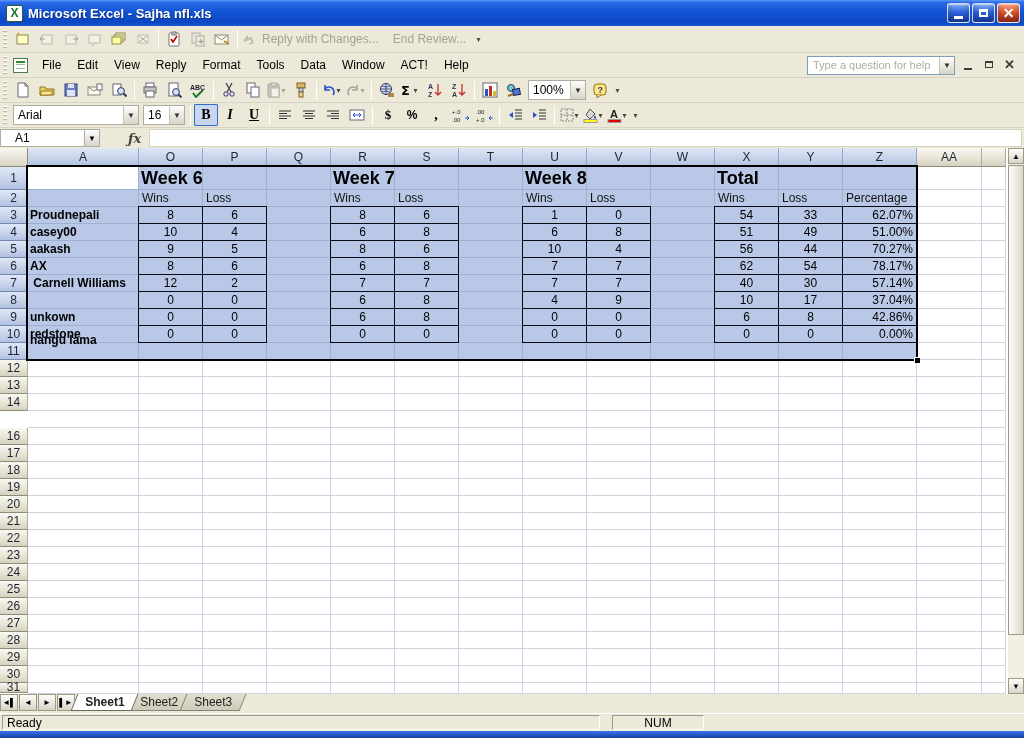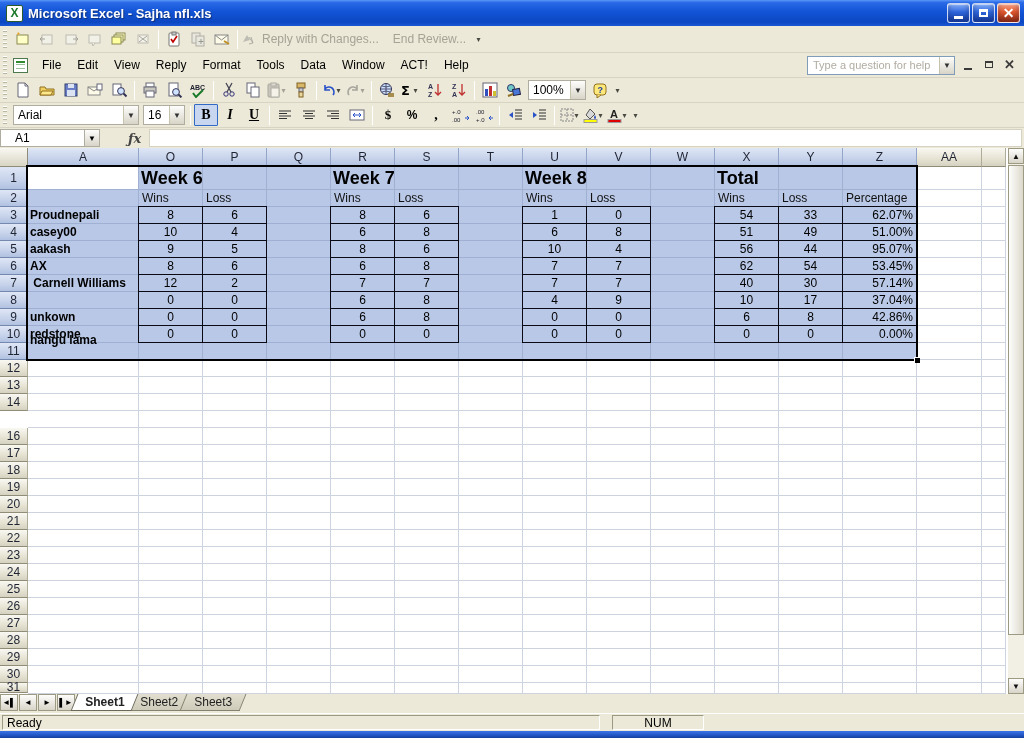--- a/index.html
+++ b/index.html
@@ -743,31 +743,31 @@
     <div class="boxed pctcell" style="left: 842px; top: 75px; width: 75px; height: 18px; line-height: 16px;">51.00%</div>
     <div class="txt name" style="left: 28px; top: 93px; width: 111px; height: 17px; line-height: 17px;">aakash</div>
     <div class="boxed" style="left: 138px; top: 92px; width: 65px; height: 18px; line-height: 16px;">9</div>
     <div class="boxed" style="left: 202px; top: 92px; width: 65px; height: 18px; line-height: 16px;">5</div>
     <div class="boxed" style="left: 330px; top: 92px; width: 65px; height: 18px; line-height: 16px;">8</div>
     <div class="boxed" style="left: 394px; top: 92px; width: 65px; height: 18px; line-height: 16px;">6</div>
     <div class="boxed" style="left: 522px; top: 92px; width: 65px; height: 18px; line-height: 16px;">10</div>
     <div class="boxed" style="left: 586px; top: 92px; width: 65px; height: 18px; line-height: 16px;">4</div>
     <div class="boxed" style="left: 714px; top: 92px; width: 65px; height: 18px; line-height: 16px;">56</div>
     <div class="boxed" style="left: 778px; top: 92px; width: 65px; height: 18px; line-height: 16px;">44</div>
-    <div class="boxed pctcell" style="left: 842px; top: 92px; width: 75px; height: 18px; line-height: 16px;">95.07%</div>
+    <div class="boxed pctcell" style="left: 842px; top: 92px; width: 75px; height: 18px; line-height: 16px;">70.27%</div>
     <div class="txt name" style="left: 28px; top: 110px; width: 111px; height: 17px; line-height: 17px;">AX</div>
     <div class="boxed" style="left: 138px; top: 109px; width: 65px; height: 18px; line-height: 16px;">8</div>
     <div class="boxed" style="left: 202px; top: 109px; width: 65px; height: 18px; line-height: 16px;">6</div>
     <div class="boxed" style="left: 330px; top: 109px; width: 65px; height: 18px; line-height: 16px;">6</div>
     <div class="boxed" style="left: 394px; top: 109px; width: 65px; height: 18px; line-height: 16px;">8</div>
     <div class="boxed" style="left: 522px; top: 109px; width: 65px; height: 18px; line-height: 16px;">7</div>
     <div class="boxed" style="left: 586px; top: 109px; width: 65px; height: 18px; line-height: 16px;">7</div>
     <div class="boxed" style="left: 714px; top: 109px; width: 65px; height: 18px; line-height: 16px;">62</div>
     <div class="boxed" style="left: 778px; top: 109px; width: 65px; height: 18px; line-height: 16px;">54</div>
-    <div class="boxed pctcell" style="left: 842px; top: 109px; width: 75px; height: 18px; line-height: 16px;">53.45%</div>
+    <div class="boxed pctcell" style="left: 842px; top: 109px; width: 75px; height: 18px; line-height: 16px;">78.17%</div>
     <div class="txt name" style="left: 28px; top: 127px; width: 111px; height: 17px; line-height: 17px;"> Carnell Williams</div>
     <div class="boxed" style="left: 138px; top: 126px; width: 65px; height: 18px; line-height: 16px;">12</div>
     <div class="boxed" style="left: 202px; top: 126px; width: 65px; height: 18px; line-height: 16px;">2</div>
     <div class="boxed" style="left: 330px; top: 126px; width: 65px; height: 18px; line-height: 16px;">7</div>
     <div class="boxed" style="left: 394px; top: 126px; width: 65px; height: 18px; line-height: 16px;">7</div>
     <div class="boxed" style="left: 522px; top: 126px; width: 65px; height: 18px; line-height: 16px;">7</div>
     <div class="boxed" style="left: 586px; top: 126px; width: 65px; height: 18px; line-height: 16px;">7</div>
     <div class="boxed" style="left: 714px; top: 126px; width: 65px; height: 18px; line-height: 16px;">40</div>
     <div class="boxed" style="left: 778px; top: 126px; width: 65px; height: 18px; line-height: 16px;">30</div>
     <div class="boxed pctcell" style="left: 842px; top: 126px; width: 75px; height: 18px; line-height: 16px;">57.14%</div>

